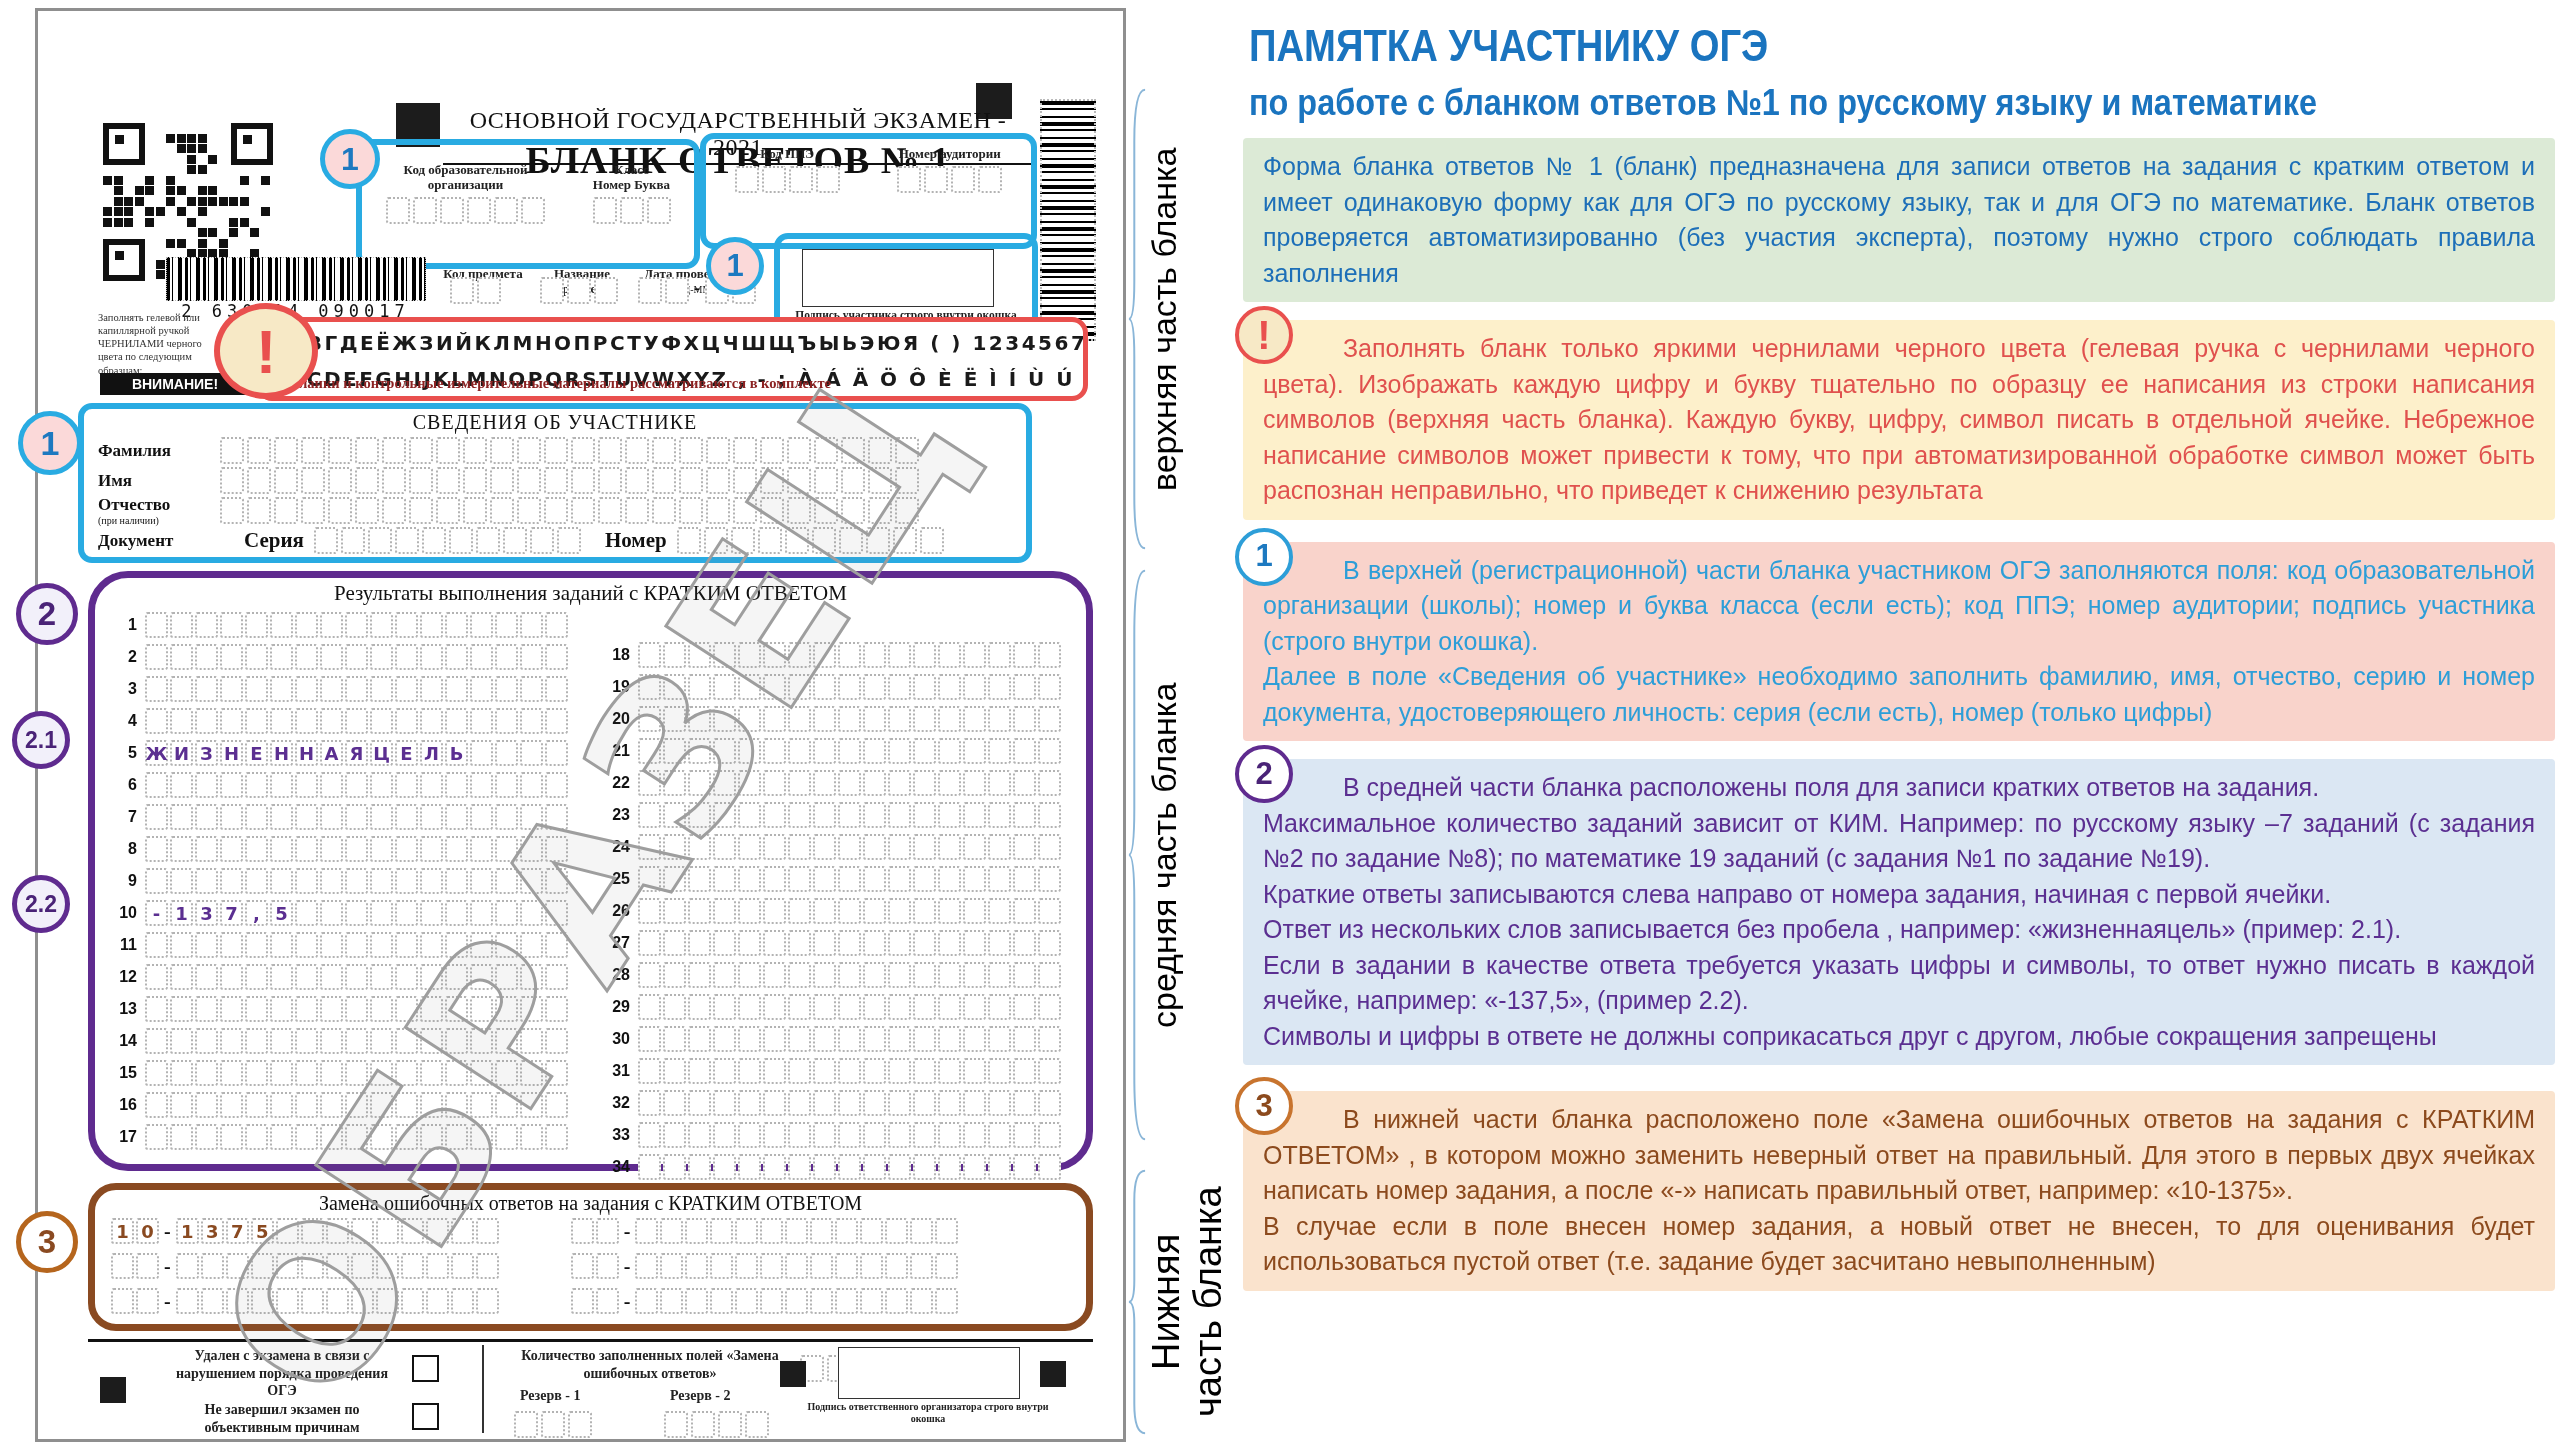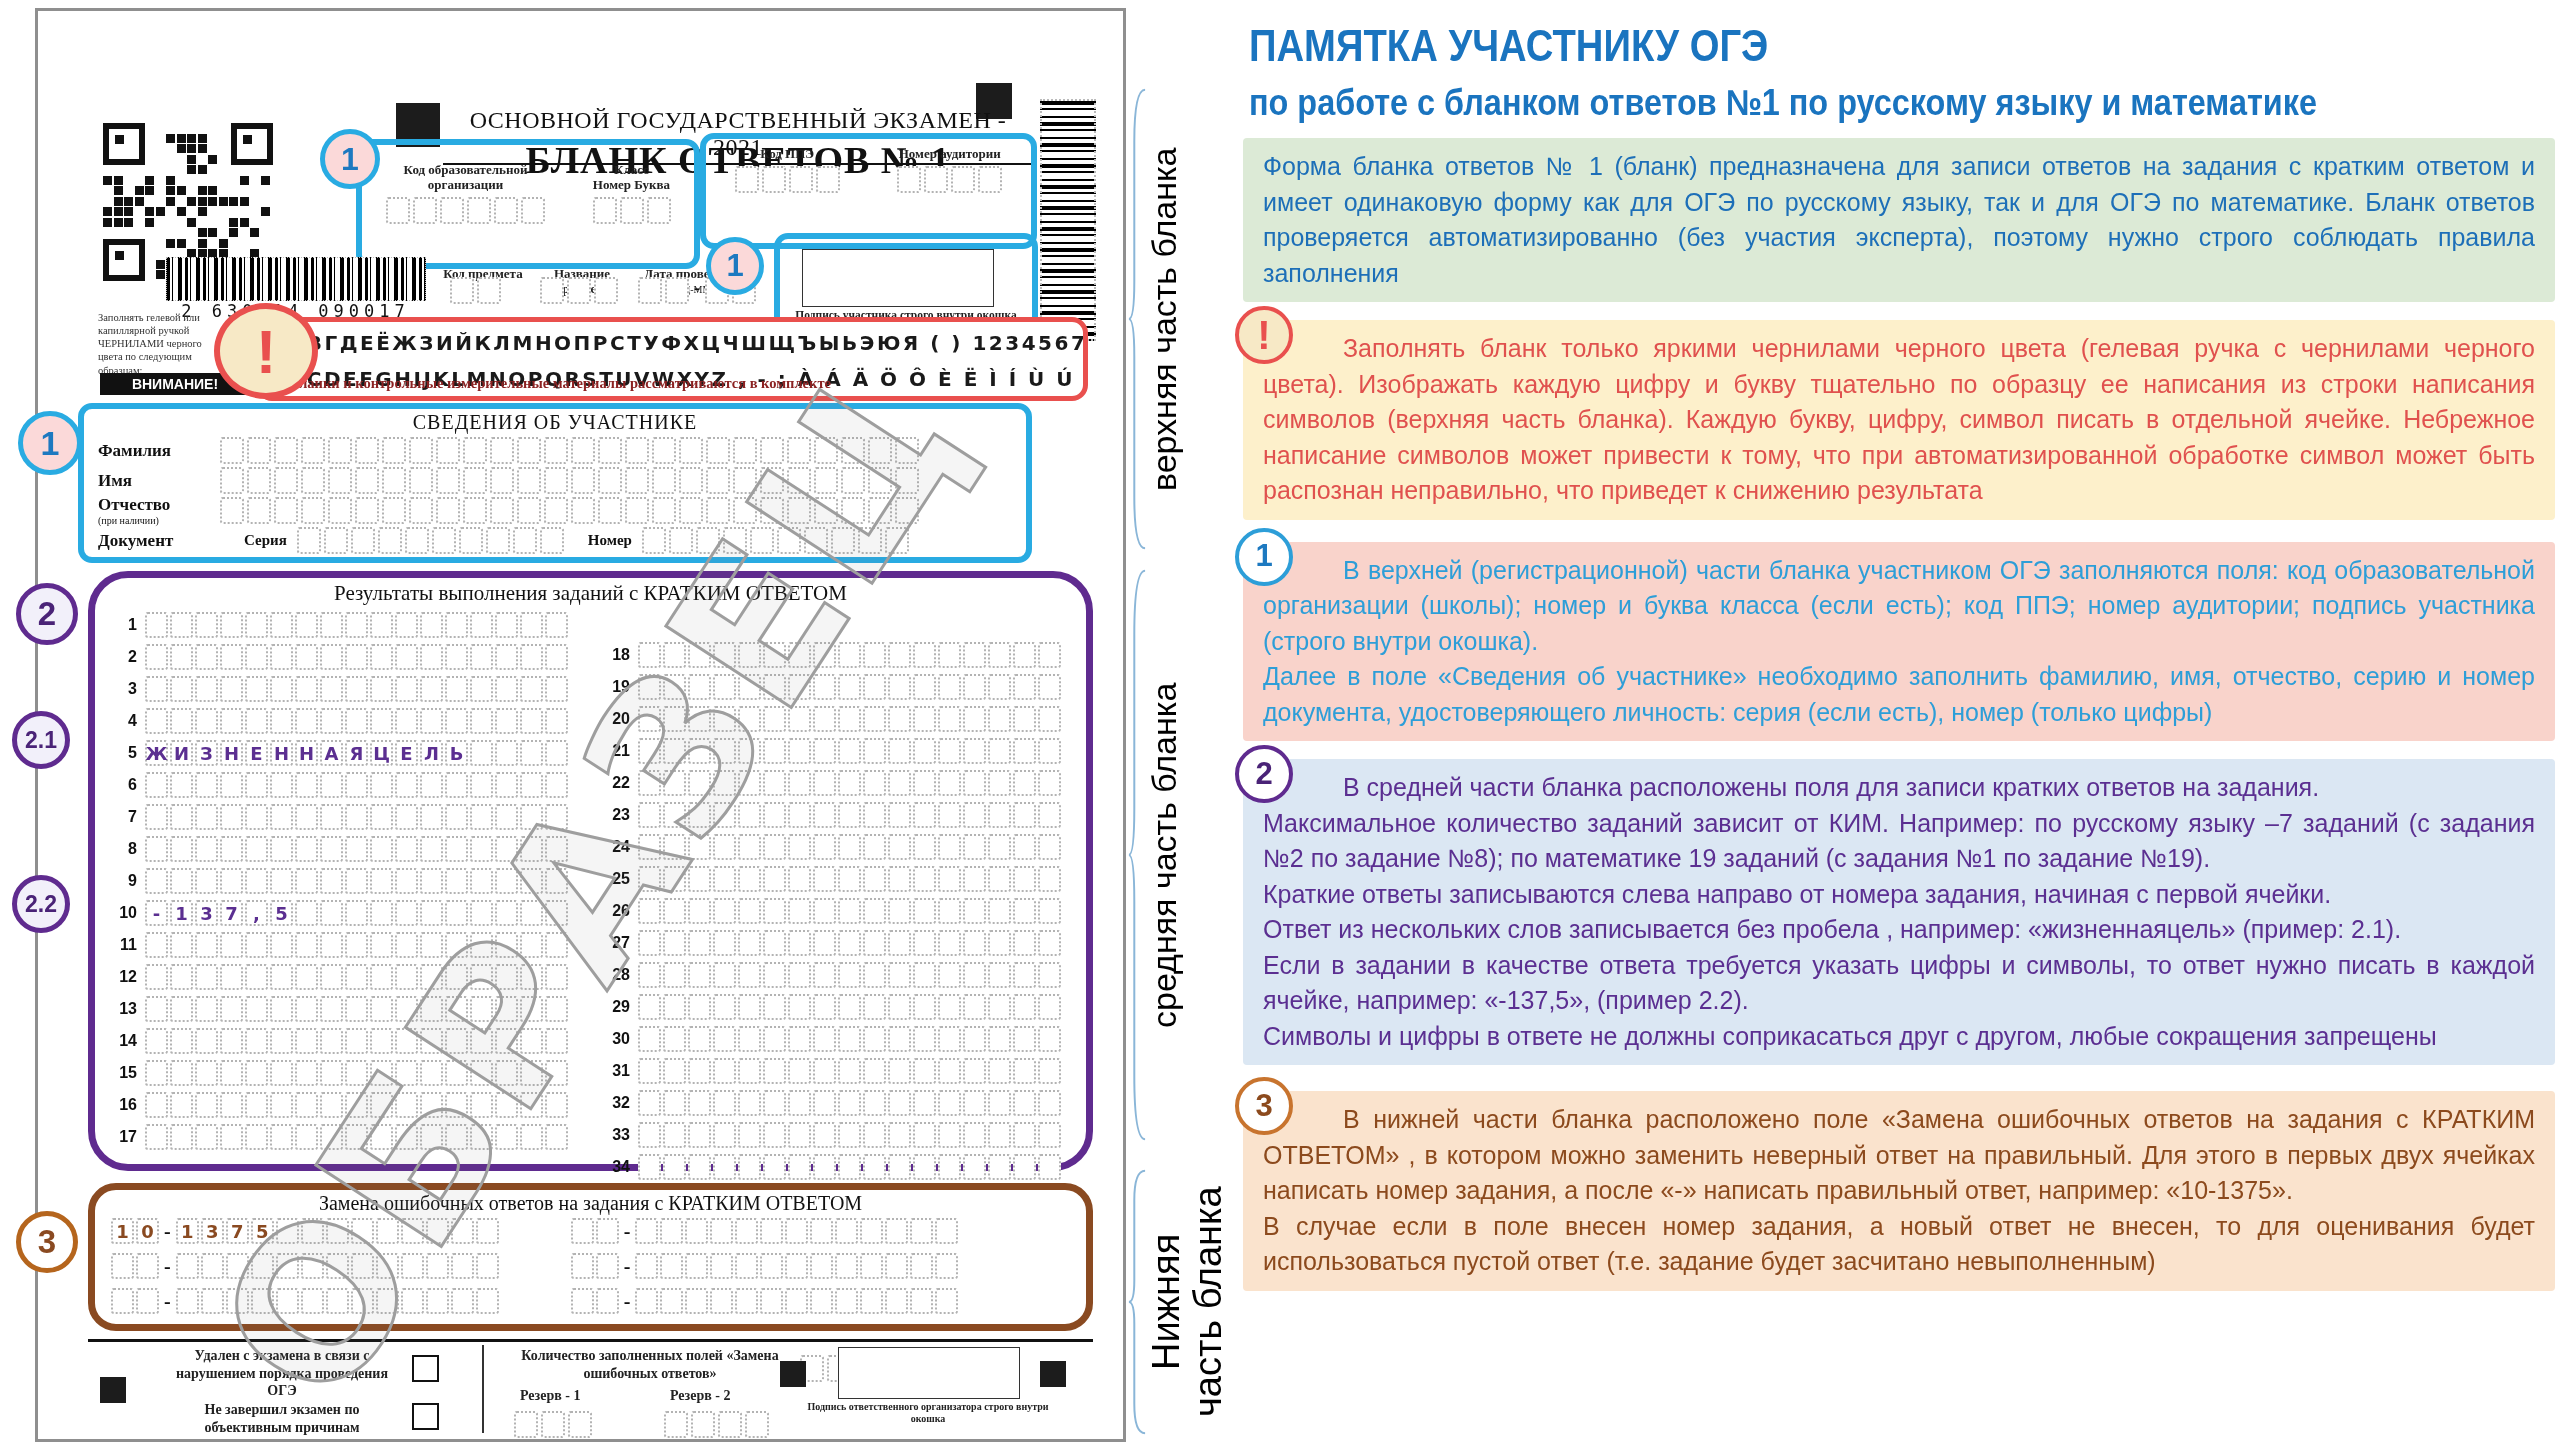--- a/index.html
+++ b/index.html
@@ -52,21 +52,21 @@
   #attention-label{position:absolute;left:62px;top:362px;width:150px;height:22px;background:#111;color:#fff;
     font-size:14px;font-weight:bold;text-align:center;line-height:22px;font-family:"Liberation Sans",sans-serif;}
   #attention-text{position:absolute;left:228px;top:364px;width:790px;font-size:14.5px;font-weight:bold;color:#8b2222;}
   
   #participant-region{left:40px;top:392px;width:942px;height:148px;}
   #participant-title{position:absolute;left:0;top:2px;width:100%;text-align:center;font-size:20px;letter-spacing:1px;color:#111;}
   .p-row{position:absolute;display:flex;align-items:center;}
   .p-label{width:122px;font-size:17px;font-weight:bold;color:#111;}
   .p-label small{display:block;font-size:10px;font-weight:normal;}
   .p-row .cells{margin-top:0;}
-  .inline-label{font-size:15px;font-weight:bold;color:#111;margin:0 10px 0 24px;}
+  .inline-label{font-size:21px;font-weight:bold;color:#111;margin:0 10px 0 24px;}
   
   #results-region{position:absolute;left:50px;top:560px;width:1005px;height:600px;border:7px solid #5f2b8f;
     border-radius:40px;box-sizing:border-box;}
   #results-title{position:absolute;left:0;top:3px;width:100%;text-align:center;font-size:21px;color:#111;}
   #res-left{position:absolute;left:12px;top:34px;}
   #res-right{position:absolute;left:505px;top:20px;margin-top:44px;}
   .res-row{display:flex;align-items:center;margin-bottom:6px;}
   .res-num{width:30px;text-align:right;margin-right:8px;font-size:16px;font-weight:bold;color:#111;
     font-family:"Liberation Sans",sans-serif;}
   .res-cells{display:flex;gap:2px;}

